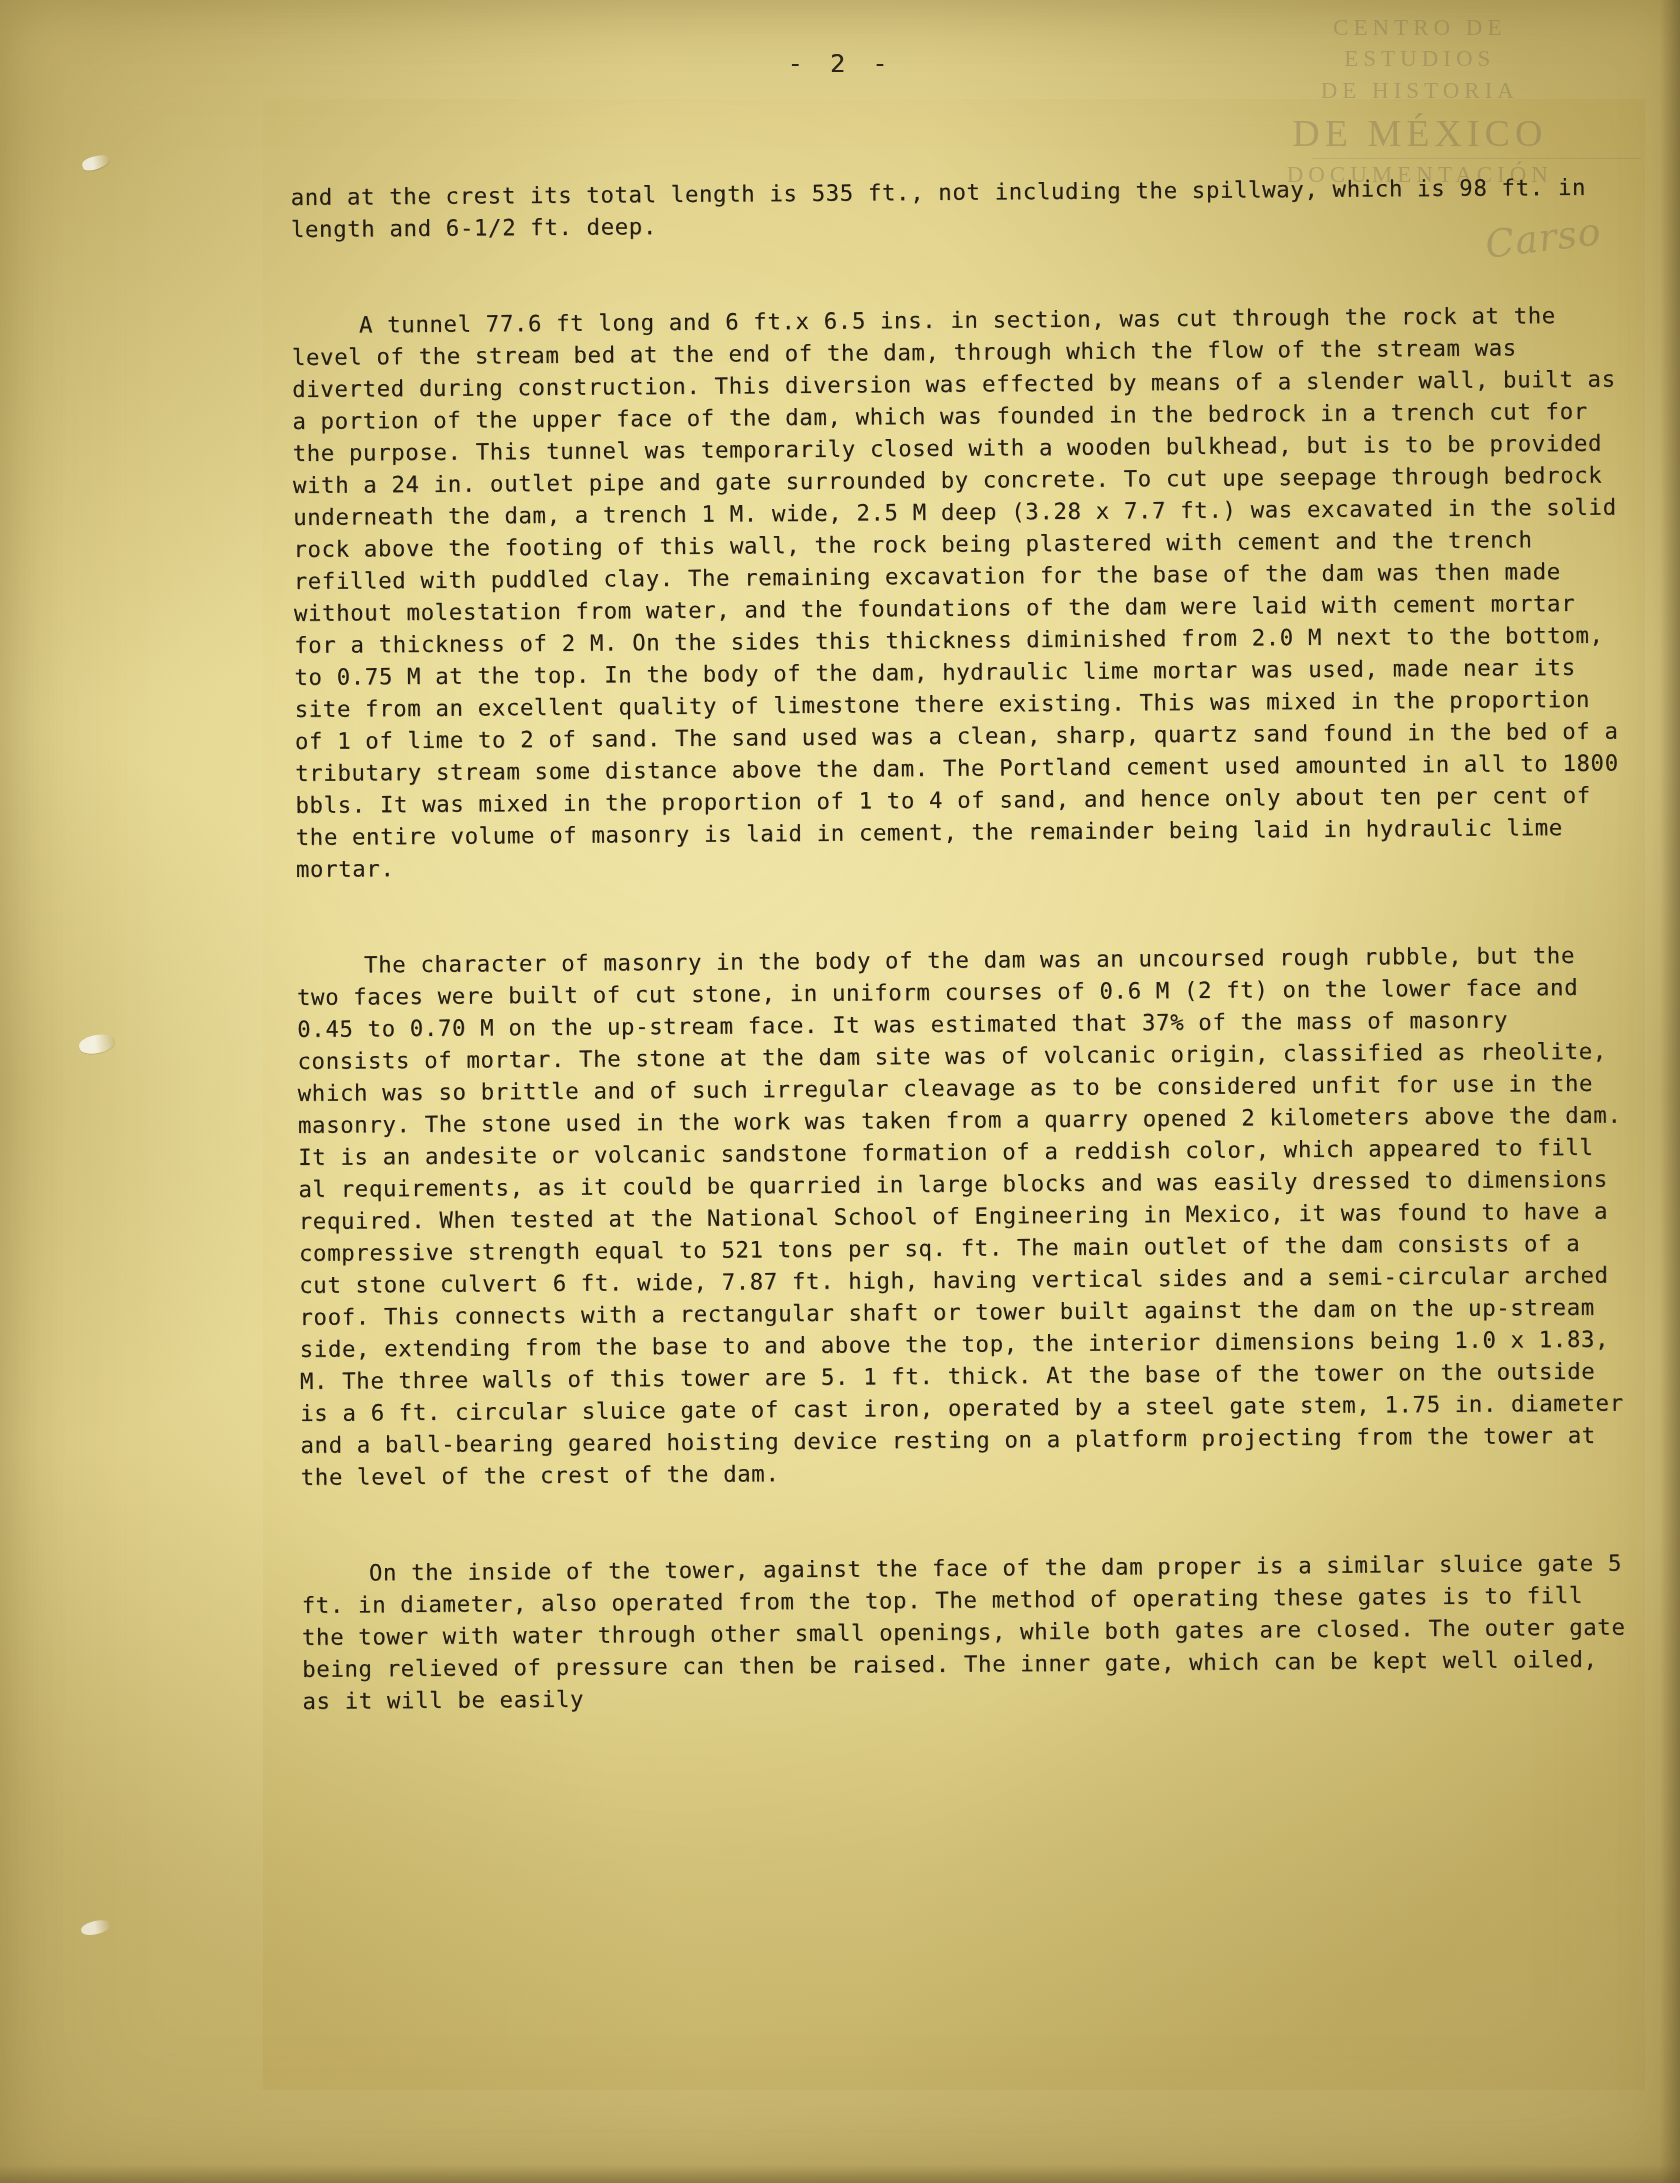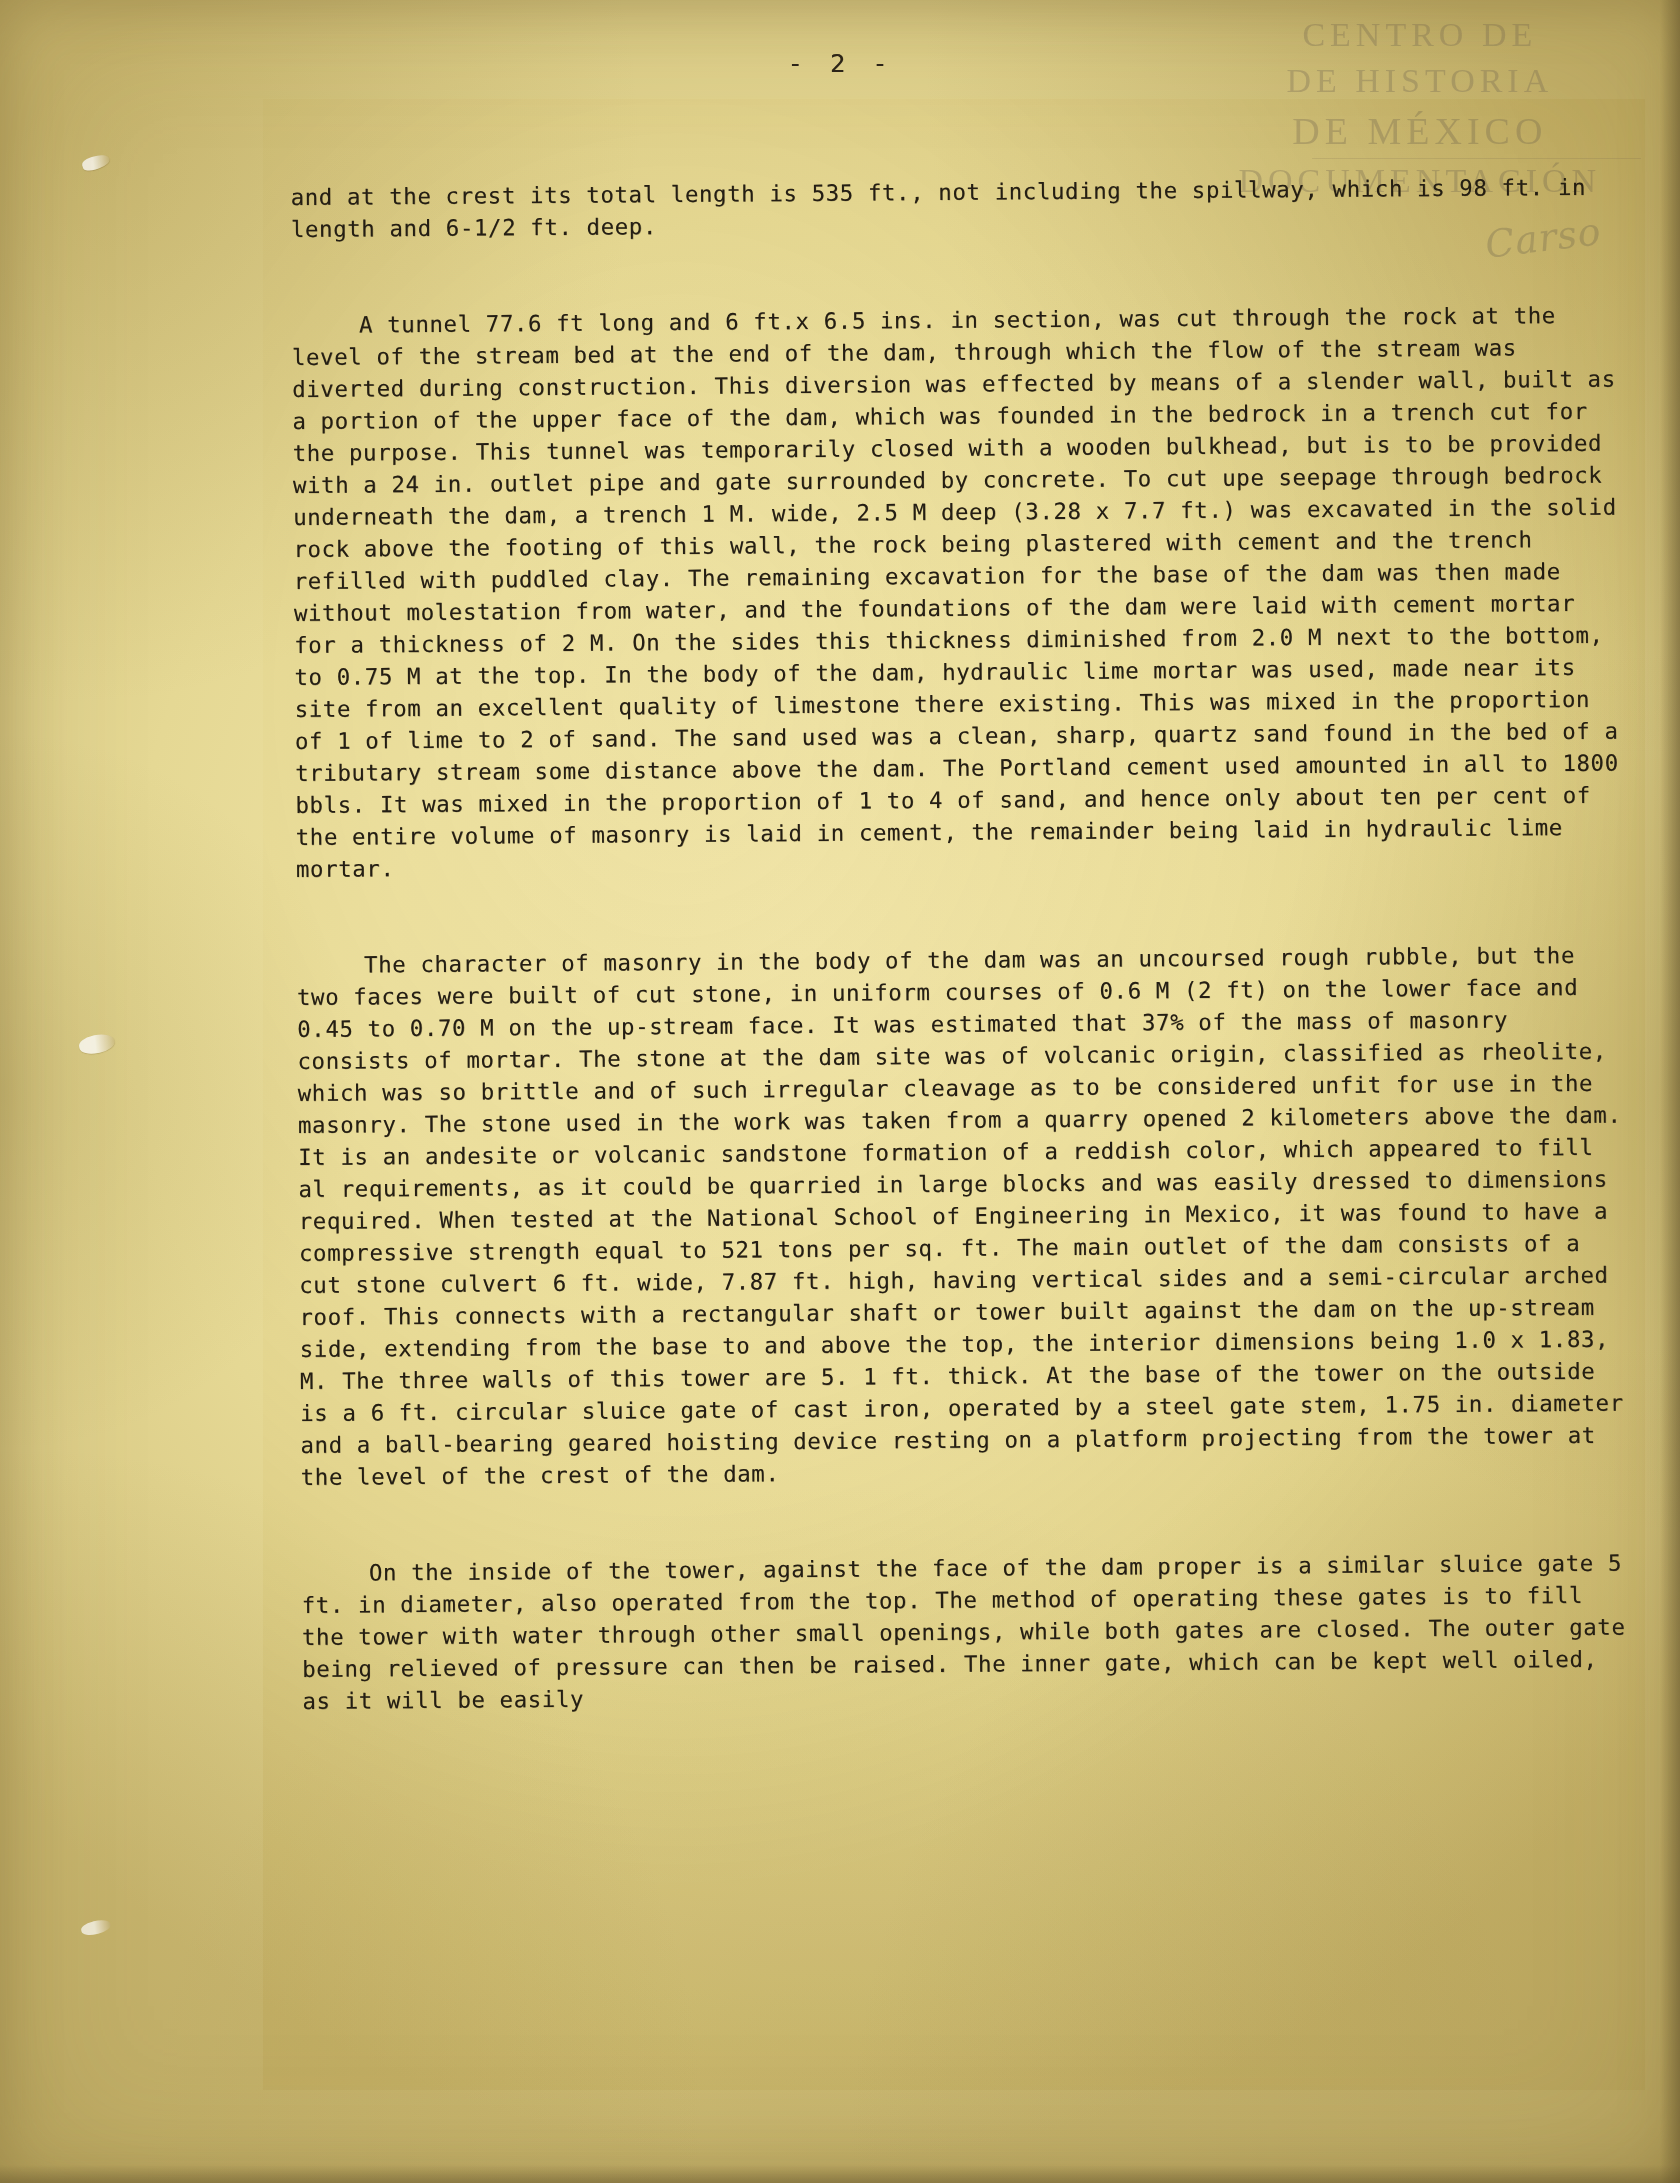--- a/index.html
+++ b/index.html
@@ -107,21 +107,21 @@
     right: 8.2px;
     top: 0;
     width: 444px;
     text-align: center;
     color: #6d6250;
     font-family: "Liberation Serif", serif;
     letter-spacing: 5px;
     line-height: 1.38;
   }
   #watermark .wm-line {
-    font-size: 34px;
+    font-size: 23px;
     font-weight: 400;
   }
   #watermark .wm-line.big {
     font-size: 38px;
   }
   #watermark .wm-rule {
     position: absolute;
     left: 123px;
     top: 146px;
     width: 329px;
@@ -197,20 +197,21 @@
 </head>
 <body>
 
 <div id="page">
 
   <div class="aging"></div>
 
   <div id="watermark">
     <div class="wm-box">
       <div class="wm-line">CENTRO DE</div>
+      <div class="wm-line">ESTUDIOS</div>
       <div class="wm-line">DE HISTORIA</div>
       <div class="wm-line big">DE MÉXICO</div>
       <div class="wm-line">DOCUMENTACIÓN</div>
     </div>
     <div class="wm-rule"></div>
     <div class="wm-script">Carso</div>
   </div>
 
   <div id="typed">
     <div class="page-number">- 2 -</div>

